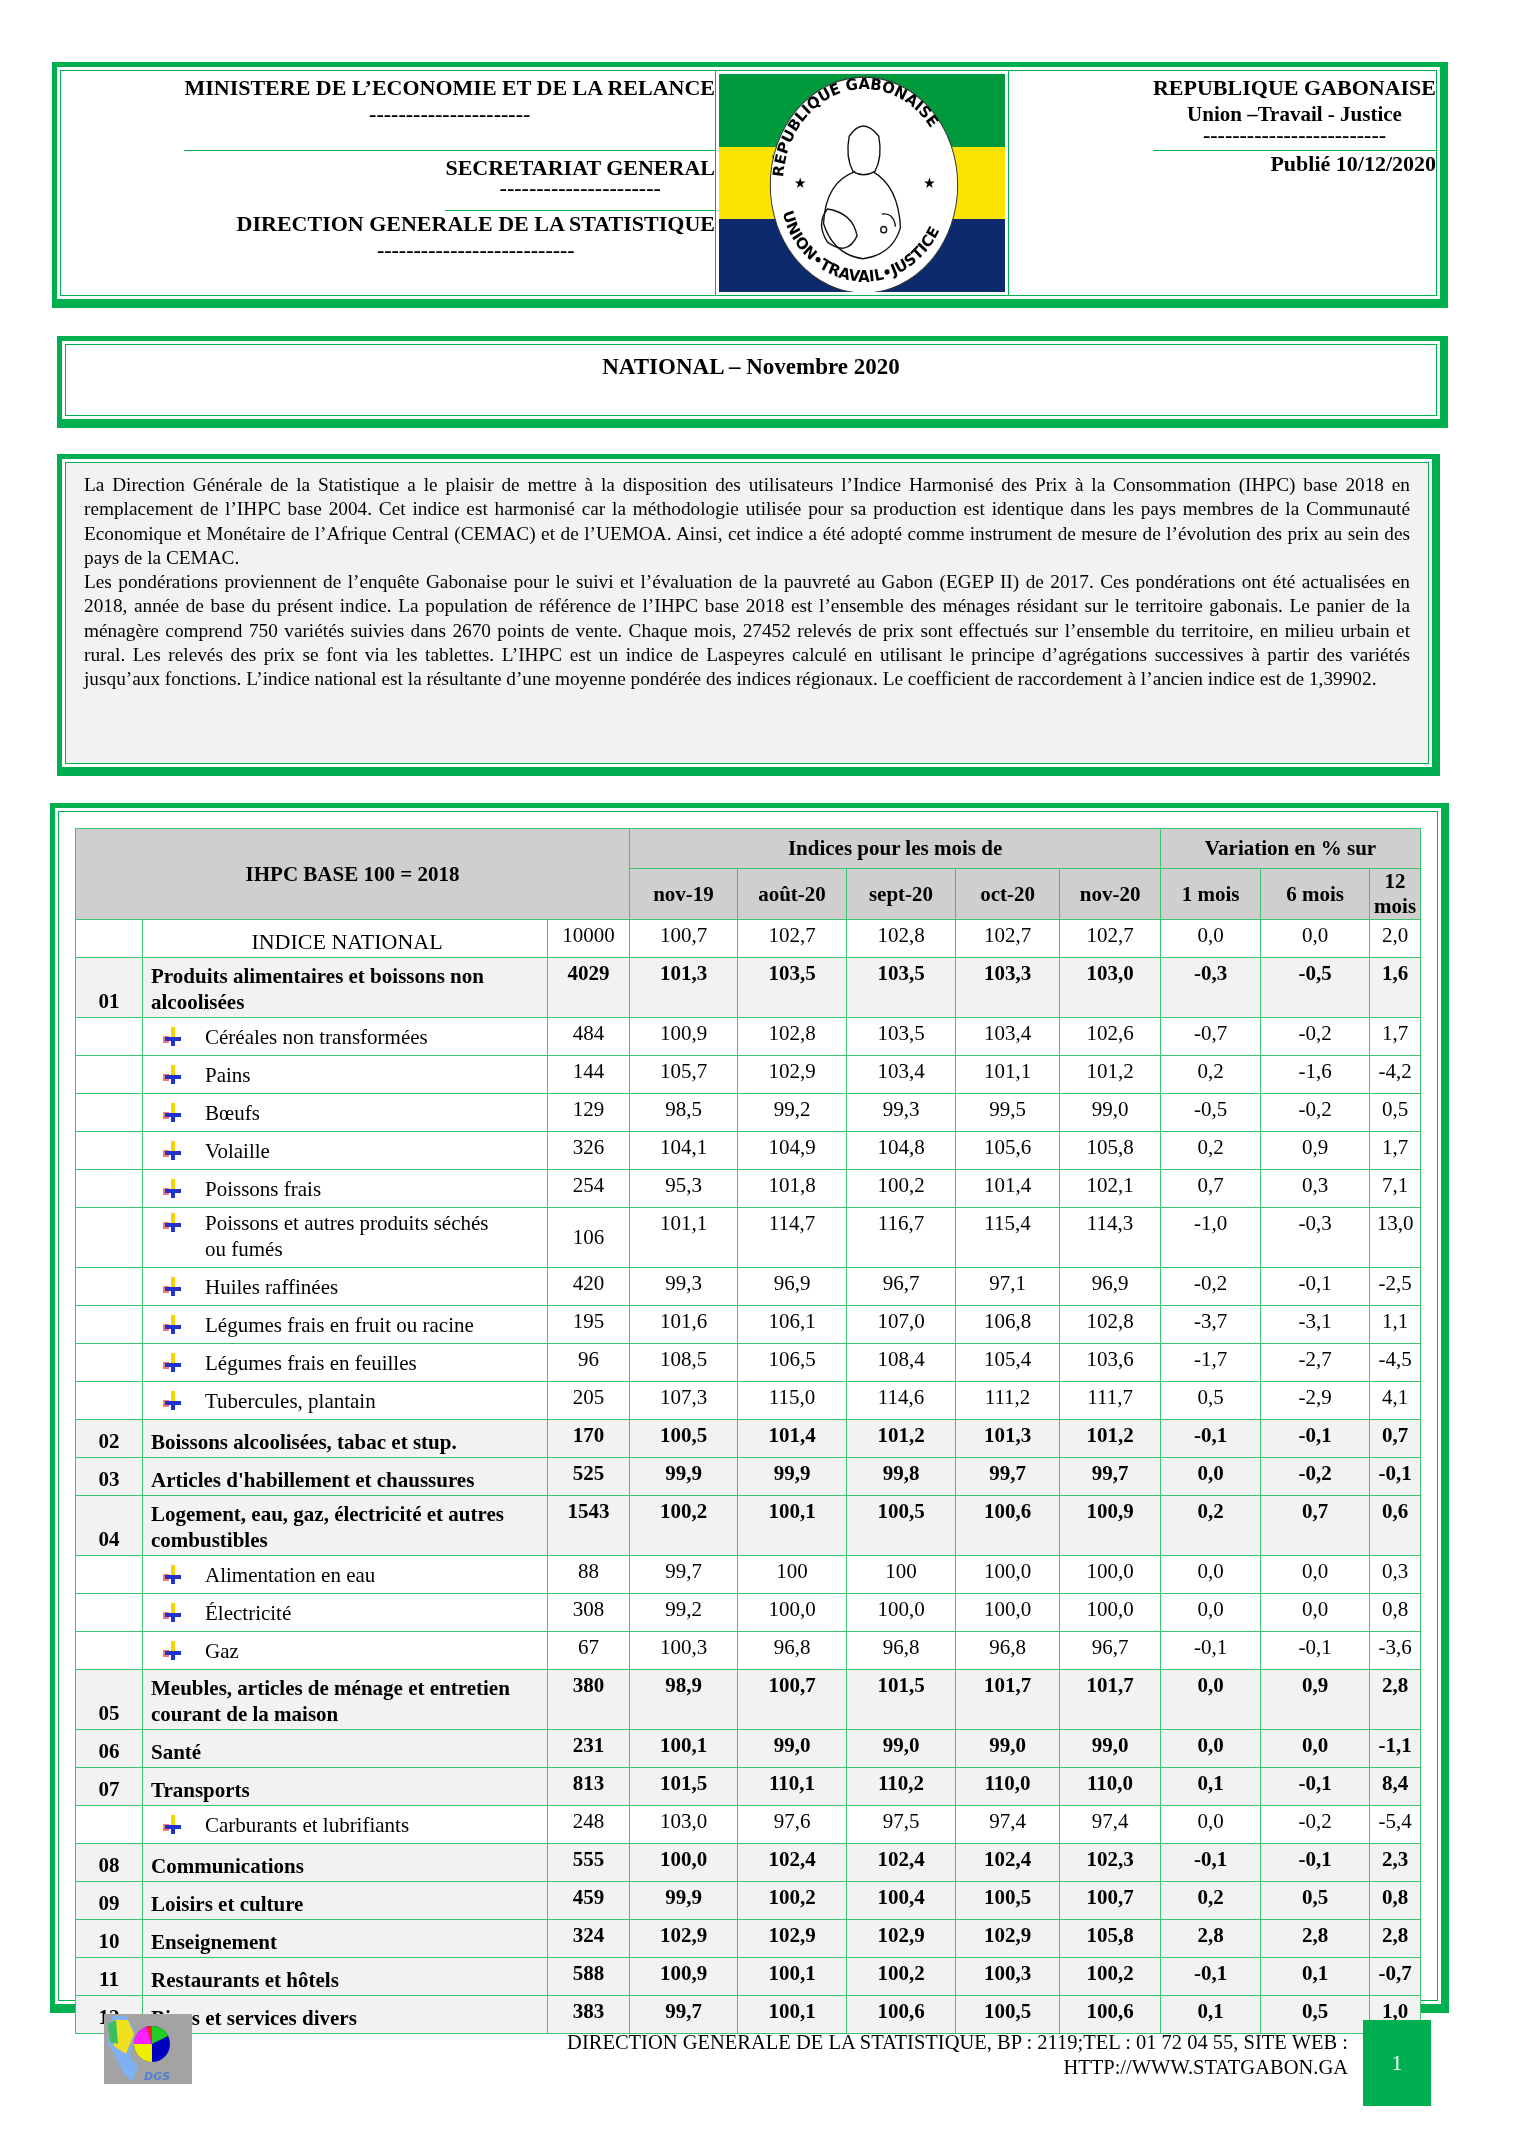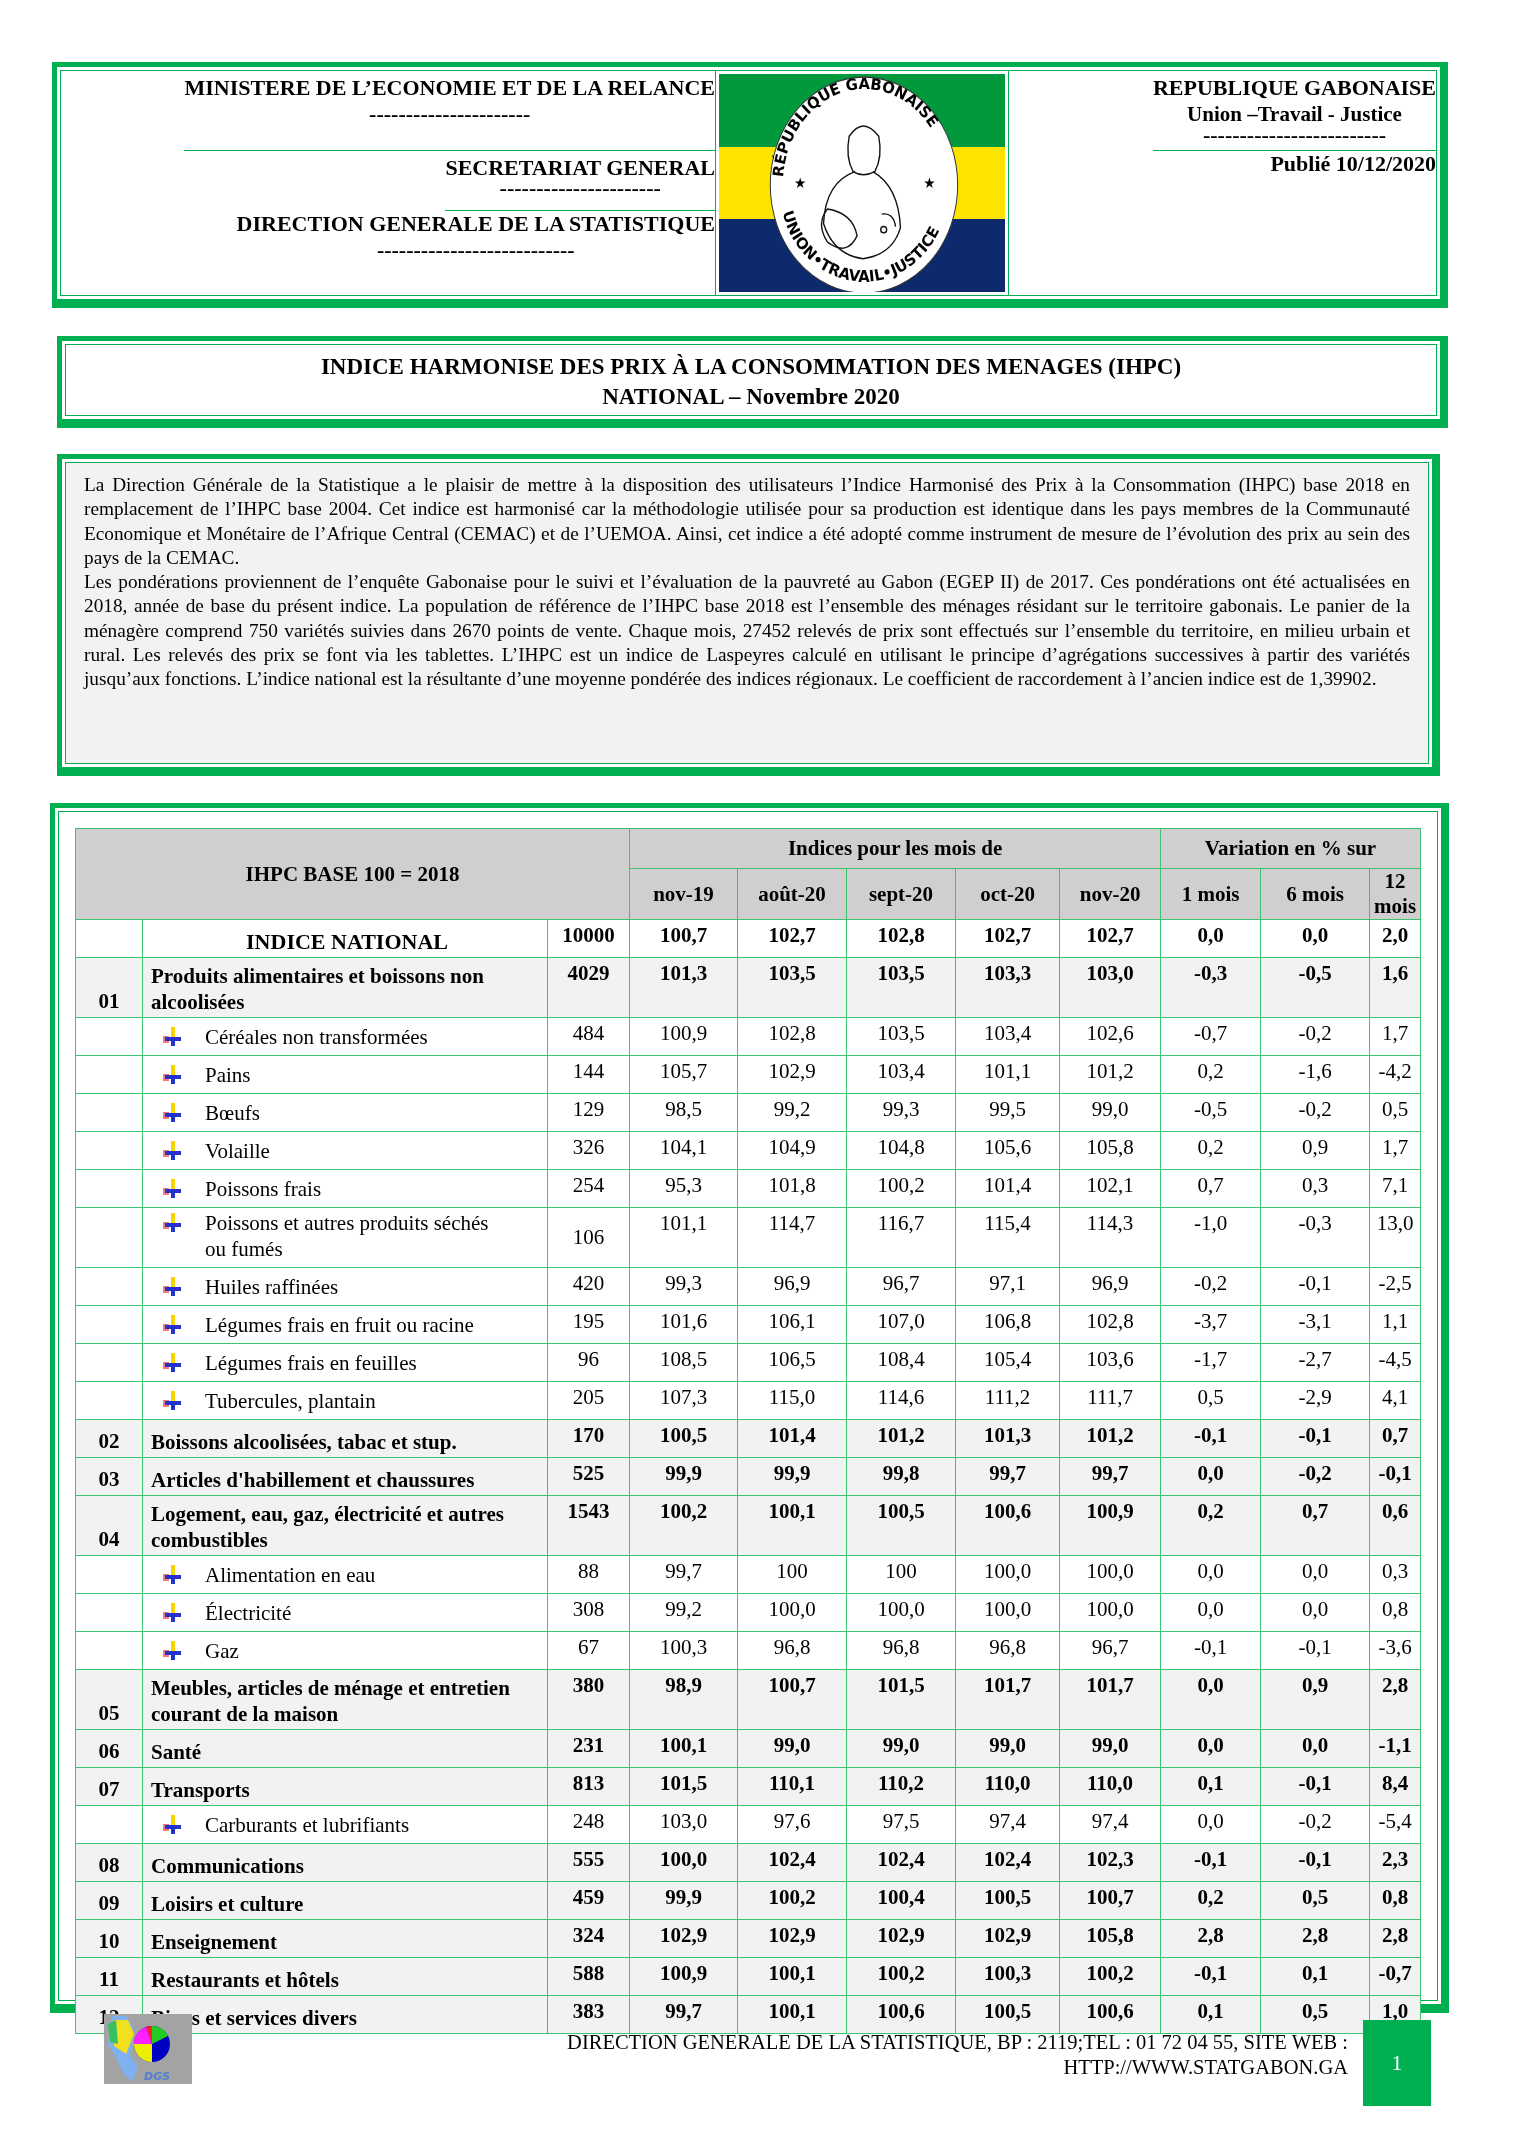--- a/index.html
+++ b/index.html
@@ -40,21 +40,21 @@
   #tbox .inner { padding:16px; }
   table { border-collapse:collapse; width:100%; table-layout:fixed; }
   td, th { border:1.5px solid #3cc46e; text-align:center; font-size:21px; padding:0 4px; box-sizing:border-box; }
   th { background:#d0cece; font-weight:bold; }
   thead tr.r1 th { height:40px; }
   thead tr.r2 th { height:38px; font-size:21px; }
   thead th.small { font-size:19px; }
   tr.single td { height:38px; }
   tr.double td { height:60px; }
   tr.grp td { background:#f2f2f2; font-weight:bold; }
-  tr.nat td { background:#fff; font-weight:bold; }
+  tr.nat td { background:#fff; font-weight:normal; }
   tr.sub td { background:#fff; }
   td.code { font-weight:bold; vertical-align:bottom; padding-bottom:3px; }
   td.lab { text-align:left; padding-left:8px; }
   tr.nat td.lab { text-align:center; font-size:22px; padding-top:6px; }
   tr.grp td.lab { vertical-align:bottom; padding-bottom:2px; line-height:26px; }
   tr.grp td.num, tr.sub td.num, tr.nat td.num { vertical-align:top; padding-top:3px; }
   tr.sub td.lab { vertical-align:middle; padding-left:20px; line-height:26px; }
   tr.sub.double td.lab { vertical-align:top; padding-top:2px; }
   tr.sub td.lab .txt { display:inline-block; vertical-align:top; }
   .bullet { display:inline-block; width:20px; height:22px; position:relative; margin-right:22px; vertical-align:top; top:2px; }
@@ -125,21 +125,20 @@
       </div>
       <div class="hcell" style="padding-top:0;">
         <div>Publié 10/12/2020</div>
       </div>
     </div>
   </div>
 </div>
 
 <div class="gbox" id="title">
   <div class="inner">
-    <div>INDICE HARMONISE DES PRIX À LA CONSOMMATION DES MENAGES (IHPC)</div>
     <div>NATIONAL – Novembre 2020</div>
   </div>
 </div>
 
 <div class="gbox" id="avert">
   <div class="inner">
     <p>La Direction Générale de la Statistique a le plaisir de mettre à la disposition des utilisateurs l’Indice Harmonisé des Prix à la Consommation (IHPC) base 2018 en remplacement de l’IHPC base 2004. Cet indice est harmonisé car la méthodologie utilisée pour sa production est identique dans les pays membres de la Communauté Economique et Monétaire de l’Afrique Central (CEMAC) et de l’UEMOA.  Ainsi, cet indice a été adopté comme instrument de mesure de l’évolution des prix au sein des pays de la CEMAC.</p>
     <p>Les pondérations proviennent de l’enquête Gabonaise pour le suivi et l’évaluation de la pauvreté au Gabon (EGEP II) de 2017. Ces pondérations ont été actualisées en 2018, année de base du présent indice. La population de référence de l’IHPC base 2018 est l’ensemble des ménages résidant sur le territoire gabonais. Le panier de la ménagère comprend 750 variétés suivies dans 2670 points de vente. Chaque mois, 27452 relevés de prix sont effectués sur l’ensemble du territoire, en milieu urbain et rural. Les relevés des prix se font via les tablettes. L’IHPC est un indice de Laspeyres calculé en utilisant le principe d’agrégations successives à partir des variétés jusqu’aux fonctions. L’indice national est la résultante d’une moyenne pondérée des indices régionaux. Le coefficient de raccordement à l’ancien indice est de 1,39902.</p>
   </div>
 </div>

